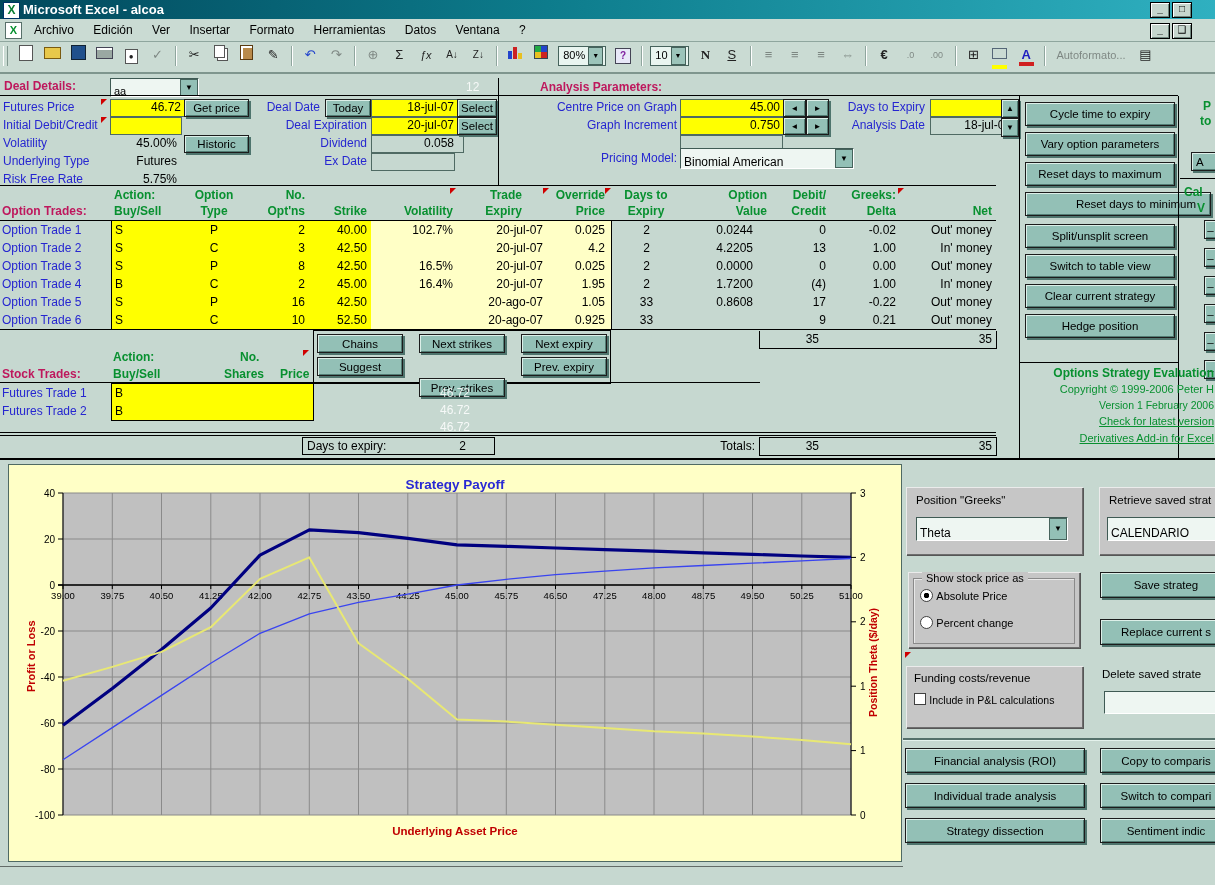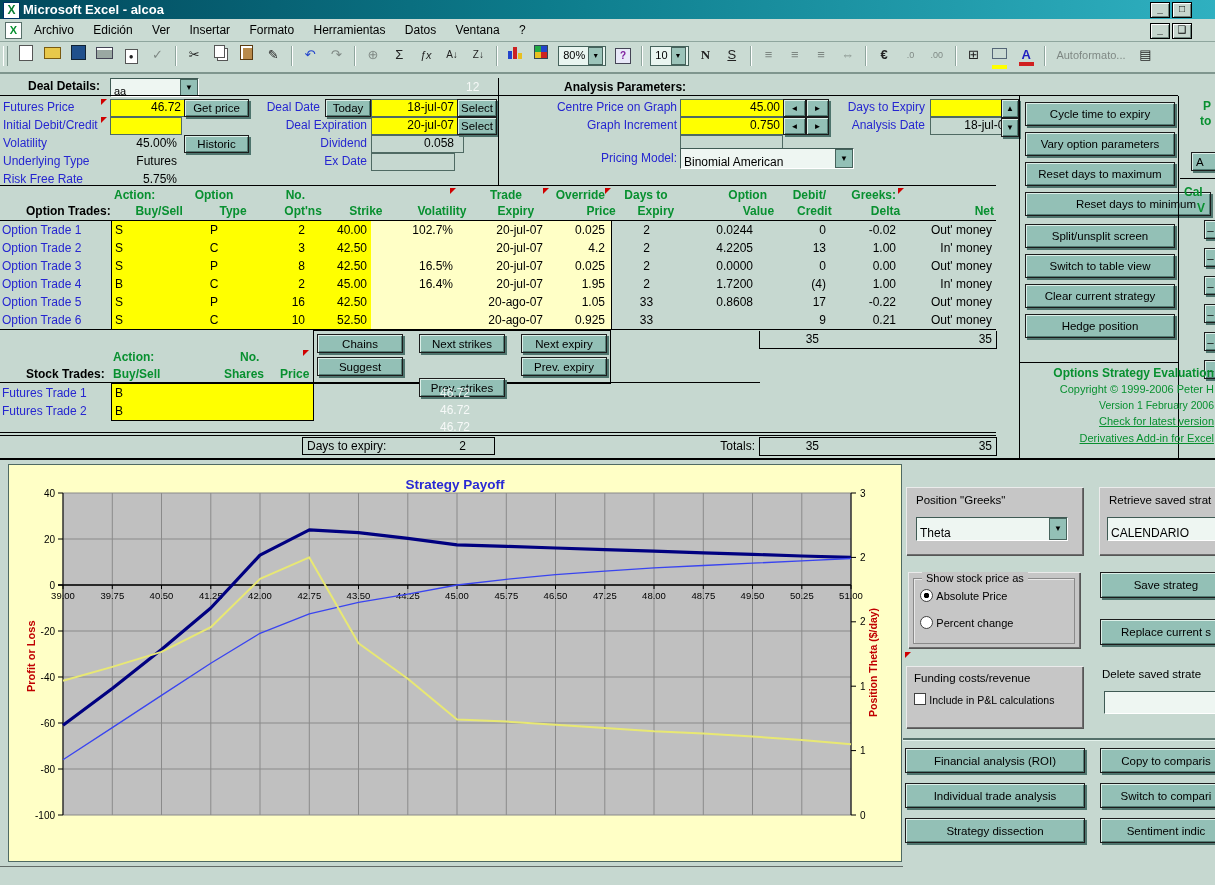--- a/index.html
+++ b/index.html
@@ -28,21 +28,21 @@
   .dim{opacity:.45;}
   
   .sbtn{background:#93c0b6;border:1px solid #1c1c1c;color:#000;font-size:11.5px;text-align:center;
         box-shadow:inset 1px 1px 0 #dcefe8,inset -1px -1px 0 #527d74,2px 2px 0 #4e746d;
         display:flex;align-items:center;justify-content:center;white-space:nowrap;overflow:hidden;}
   .yel{background:#ffff00;}
   .pale{background:#ffffc6;}
   .cellb{border:1px solid #4f6a63;}
   .lblB{color:#2626d0;}
   .lblG{color:#089030;font-weight:bold;}
-  .bk{font-weight:bold;color:#000000;margin-left:24px;}
+  .bk{font-weight:bold;color:#be185d;}
   .rt{text-align:right;}
   .ct{text-align:center;}
   .line{background:#000;}
   .marker{width:0;height:0;border-left:6px solid #d00000;border-bottom:6px solid transparent;}
   .ghost{color:#ffffff;opacity:.85;}
   .ddown{background:#eef6f2;border-top:1px solid #3f5a54;border-left:1px solid #3f5a54;
          border-bottom:1px solid #fff;border-right:1px solid #fff;display:flex;}
   .ddtxt{flex:1;padding:5px 3px;overflow:hidden;white-space:nowrap;line-height:15px;}
   .ddbtn{width:16px;background:#93c0b6;border:1px solid #46635c;text-align:center;font-size:8px;line-height:15px;}
   .group{background:#c6c6c6;box-shadow:inset 1px 1px 0 #ebebeb,inset -1px -1px 0 #6e6e6e,1px 1px 0 #565656;}
@@ -509,20 +509,21 @@
           <text x="645.0" y="134" text-anchor="middle" font-size="9.5" fill="#000">48.00</text>
           <text x="694.3" y="134" text-anchor="middle" font-size="9.5" fill="#000">48.75</text>
           <text x="743.5" y="134" text-anchor="middle" font-size="9.5" fill="#000">49.50</text>
           <text x="792.8" y="134" text-anchor="middle" font-size="9.5" fill="#000">50.25</text>
           <text x="842.0" y="134" text-anchor="middle" font-size="9.5" fill="#000">51.00</text>
           <polyline points="54.0,260.3 103.3,223.5 152.5,184.4 201.8,143.0 251.0,90.1 300.3,64.8 349.5,67.6 398.8,73.3 448.0,79.8 497.3,81.4 546.5,83.0 595.8,84.6 645.0,86.2 694.3,87.8 743.5,89.4 792.8,91.0 842.0,92.4" fill="none" stroke="#000080" stroke-width="3.2" stroke-linejoin="round"></polyline>
           <polyline points="54.0,294.8 103.3,262.6 152.5,230.4 201.8,198.2 251.0,168.3 300.3,148.8 349.5,137.3 398.8,129.2 448.0,120.0 497.3,114.3 546.5,109.6 595.8,106.2 645.0,102.8 694.3,100.5 743.5,98.2 792.8,95.8 842.0,93.5" fill="none" stroke="#3944f0" stroke-width="1.3" stroke-linejoin="round"></polyline>
           <polyline points="54.0,215.8 103.3,201.9 152.5,186.9 201.8,162.2 251.0,113.9 300.3,92.4 349.5,178.3 398.8,213.7 448.0,254.5 497.3,256.6 546.5,259.8 595.8,263.1 645.0,266.3 694.3,268.4 743.5,271.6 792.8,274.9 842.0,279.2" fill="none" stroke="#e8e873" stroke-width="2" stroke-linejoin="round"></polyline>
         </svg></div>
     <div class="abs" style="left:0;top:12px;width:892px;text-align:center;color:#2929d4;font-weight:bold;font-size:13.5px;">Strategy Payoff</div>
+    <div class="abs" style="left:0;top:360px;width:892px;text-align:center;color:#c00000;font-weight:bold;font-size:11.5px;">Underlying Asset Price</div>
     <div class="abs vtext" style="left:16px;top:227px;">Profit or Loss</div>
     <div class="abs vtext" style="left:858px;top:252px;font-size:10.5px;">Position Theta ($/day)</div>
   </div>
   <div class="abs line" style="left:0;top:866px;width:903px;height:1px;opacity:.5;"></div>
 
   <div class="abs group" style="left:906px;top:487px;width:177px;height:68px;">
     <div style="padding:7px 0 0 10px;font-size:11.5px;">Position "Greeks"</div>
     <div class="ddown" style="position:absolute;left:10px;top:30px;width:150px;height:22px;">
       <span class="ddtxt" style="line-height:20px;">Theta</span>
         <span class="ddbtn" style="line-height:20px;">▼</span>

